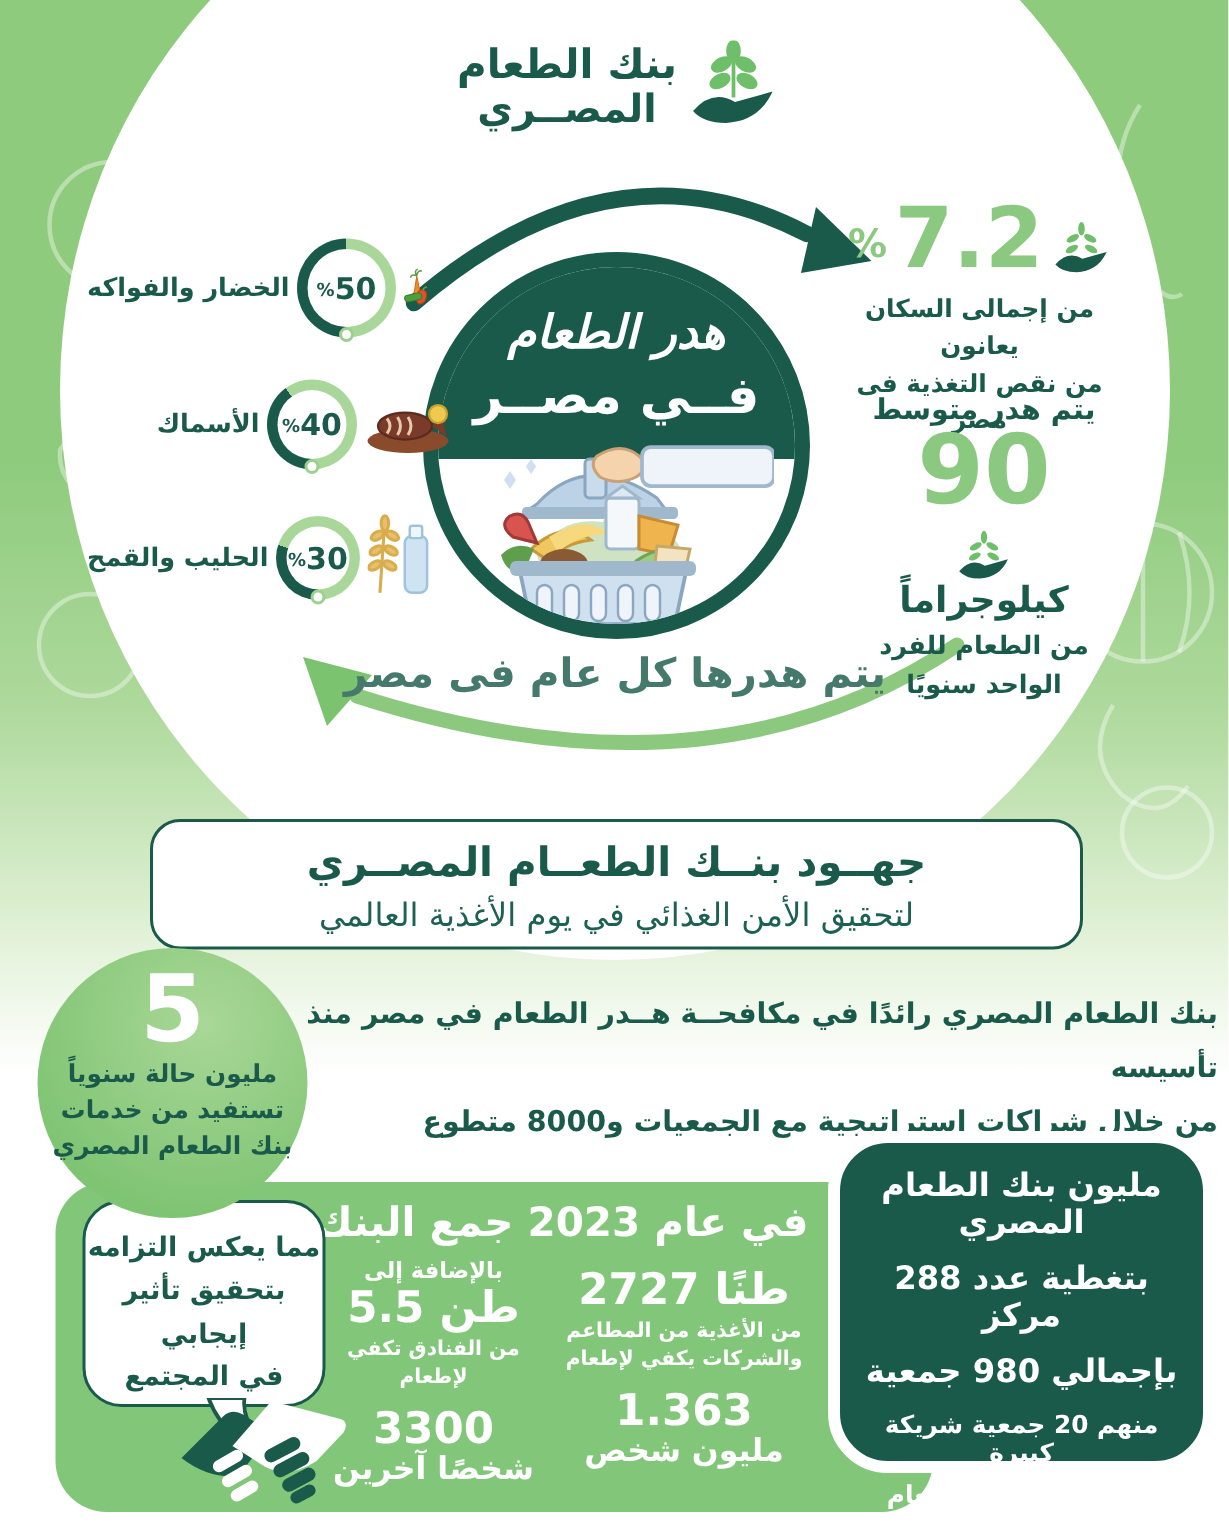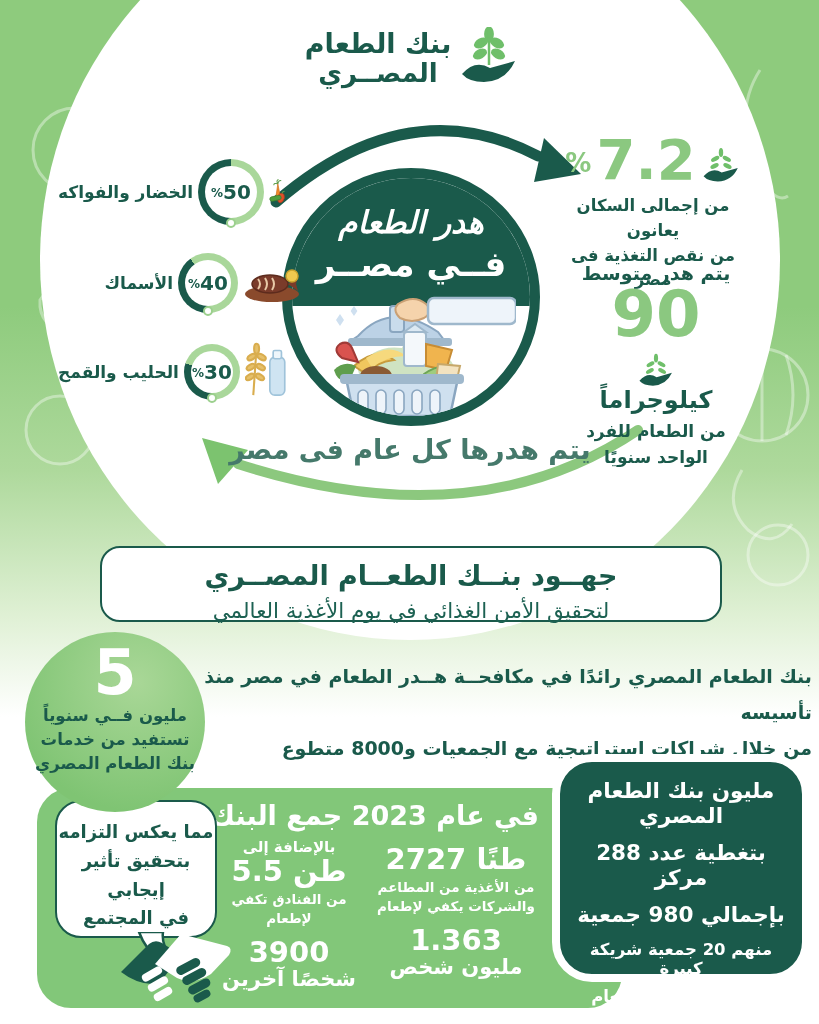--- a/index.html
+++ b/index.html
@@ -56,21 +56,21 @@
   #avg-waste{left:572px;top:262px;width:168px;text-align:center;z-index:5;}
   #avg-waste .intro{font-size:19px;font-weight:bold;}
   #avg-waste .bigrow{direction:ltr;display:flex;align-items:center;justify-content:center;gap:6px;margin-top:-2px;flex-direction:column;}
   #avg-waste .num{font-size:64px;font-weight:bold;line-height:1;}
   #avg-waste .unit{font-size:24px;font-weight:bold;margin-top:-4px;}
   #avg-waste .desc{font-size:17px;font-weight:bold;line-height:1.55;margin-top:4px;}
 
   #wasted-line{left:215px;top:434px;width:390px;text-align:center;font-size:27px;font-weight:600;color:#45796b;z-index:5;}
 
   
-  #efforts-box{left:100px;top:546px;width:622px;height:76px;background:#fff;border:2.5px solid #1a5a4b;border-radius:20px;text-align:center;z-index:3;}
+  #efforts-box{left:100px;top:546px;width:622px;height:87px;background:#fff;border:2.5px solid #1a5a4b;border-radius:20px;text-align:center;z-index:3;}
   #efforts-box .title{font-size:27px;font-weight:bold;color:#1a5a4b;margin-top:12px;}
   #efforts-box .subtitle{font-size:21.5px;color:#1c6152;margin-top:7px;font-weight:500;}
 
   
   #five-circle{left:25px;top:632px;width:180px;height:180px;border-radius:50%;background:radial-gradient(circle at 62% 28%,#a9d797,#7fc473 75%);text-align:center;z-index:6;padding-top:10px;}
   #five-circle .big{font-size:62px;font-weight:bold;color:#fff;line-height:1;}
   #five-circle .line{font-size:16.5px;font-weight:bold;color:#1a5a4b;line-height:1.45;}
 
   
   #pioneer{left:200px;top:658px;width:612px;text-align:right;color:#1a5a4b;font-size:19px;font-weight:600;line-height:1.9;z-index:3;}
@@ -302,21 +302,21 @@
 
   <div id="wasted-line" class="abs">يتم هدرها كل عام فى مصر</div>
 
   <div id="efforts-box" class="abs">
     <div class="title">جهــود بنــك الطعــام المصــري</div>
     <div class="subtitle">لتحقيق الأمن الغذائي في يوم الأغذية العالمي</div>
   </div>
 
   <div id="five-circle" class="abs">
     <div class="big">5</div>
-    <div class="line">مليون فــي سنوياً</div>
+    <div class="line">مليون حالة سنوياً</div>
     <div class="line">تستفيد من خدمات</div>
     <div class="line">بنك الطعام المصري</div>
   </div>
 
   <div id="pioneer" class="abs">
     <div>بنك الطعام المصري رائدًا في مكافحــة هــدر الطعام في مصر منذ تأسيسه</div>
     <div>من خلال شراكات استراتيجية مع الجمعيات و8000 متطوع</div>
   </div>
 
   <div id="panel" class="abs">
@@ -329,21 +329,21 @@
         <div>والشركات يكفي لإطعام</div>
       </div>
       <div class="v-big2">1.363</div>
       <div class="unit">مليون شخص</div>
     </div>
 
     <div id="col-hotel" class="panel-col">
       <div class="intro">بالإضافة إلى</div>
       <div class="v-big">5.5 طن</div>
       <div class="small">من الفنادق تكفي لإطعام</div>
-      <div class="v-big2">3900</div>
+      <div class="v-big2">3300</div>
       <div class="unit">شخصًا آخرين</div>
     </div>
 
     <div id="bubble">
       <div>مما يعكس التزامه</div>
       <div>بتحقيق تأثير إيجابي</div>
       <div>في المجتمع</div>
     </div>
     <svg id="bubble-tail" width="64" height="52" viewBox="0 0 64 52">
       <path d="M6 0 C14 22 34 38 60 46 C38 30 28 14 30 0 Z" fill="#fff" stroke="#1a5a4b" stroke-width="2.5"></path>

